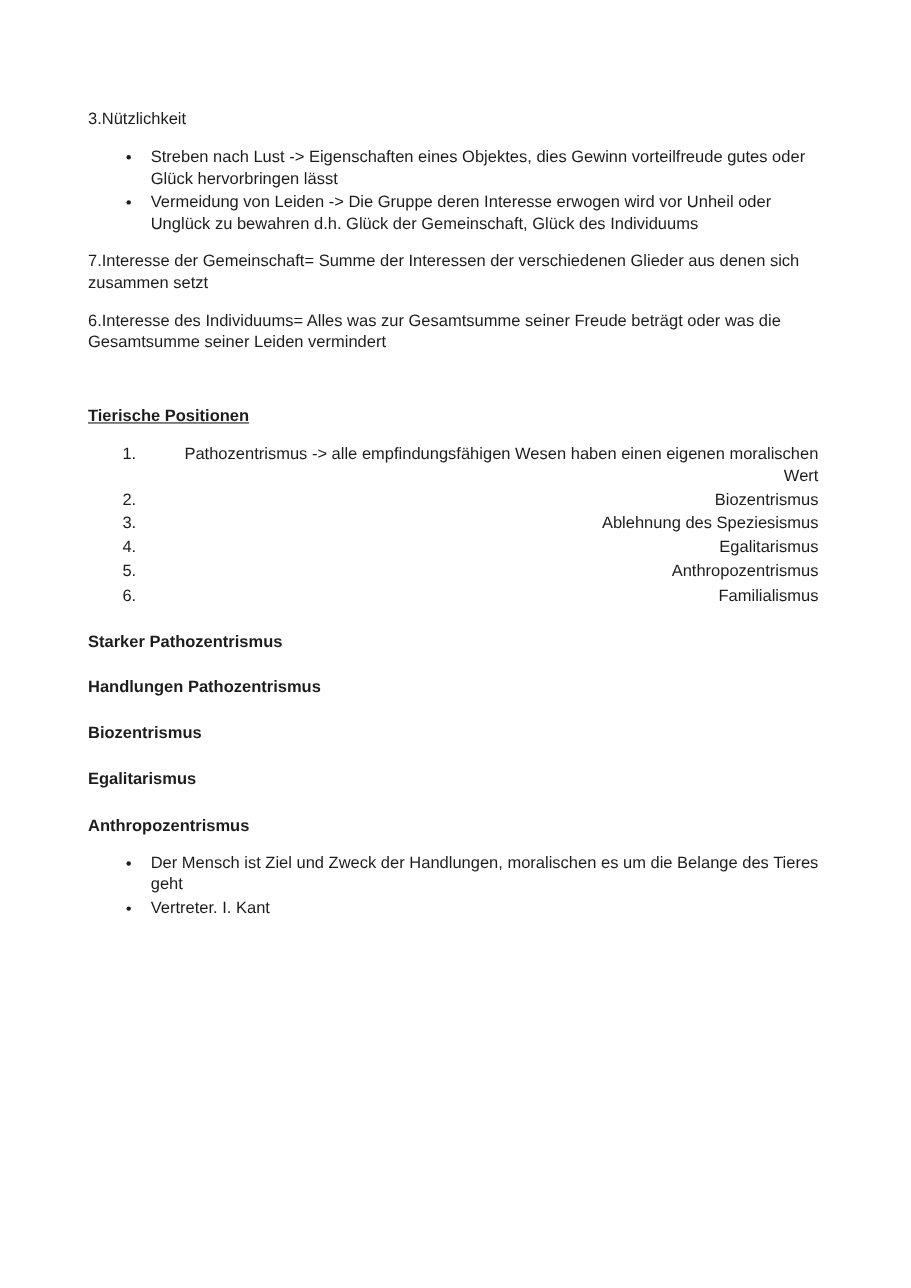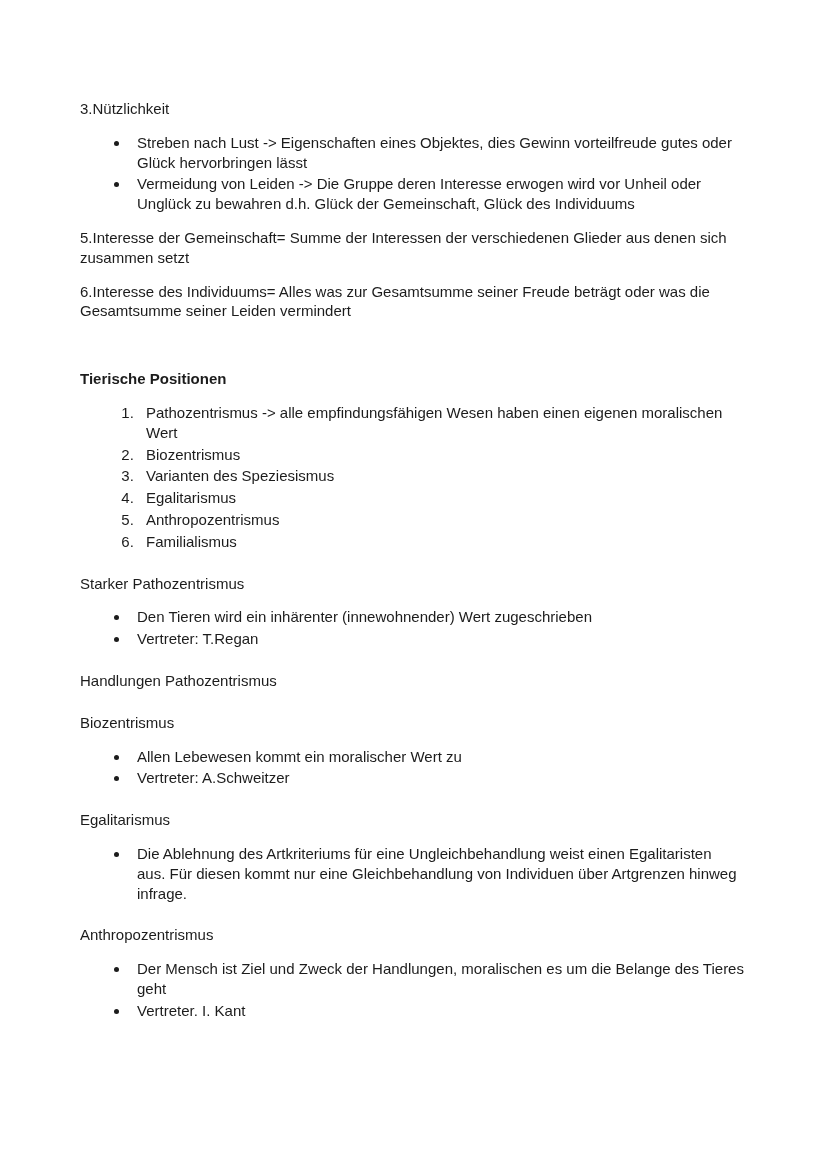--- a/index.html
+++ b/index.html
@@ -30,76 +30,67 @@
   ul.bullets li {
     padding-left: 7px;
     margin: 0 0 2px 0;
   }
   ol.numbers {
     margin: 0 0 14px 0;
     padding: 0 0 0 48px;
   }
   ol.numbers li {
     padding-left: 8px;
-    margin: 0 0 2px 10px;
+    margin: 0 0 2px 0;
+    text-align: right;
   }
   .heading-bold {
-    font-weight: normal;
+    font-weight: bold;
     margin: 22px 0 14px 0;
   }
   .heading-underline {
     font-weight: bold;
+    text-decoration: underline;
     margin: 28px 0 14px 0;
   }
   .big-gap {
     margin-top: 48px;
   }
 </style>
 </head>
 <body>
 
 <div class="page">
 
   <p class="para">3.Nützlichkeit</p>
   <ul class="bullets">
     <li>Streben nach Lust -&gt; Eigenschaften eines Objektes, dies Gewinn vorteilfreude gutes oder Glück hervorbringen lässt</li>
     <li>Vermeidung von Leiden -&gt; Die Gruppe deren Interesse erwogen wird vor Unheil oder Unglück zu bewahren d.h. Glück der Gemeinschaft, Glück des Individuums</li>
   </ul>
 
-  <p class="para">5.Interesse der Gemeinschaft= Summe der Interessen der verschiedenen Glieder aus denen sich zusammen setzt</p>
+  <p class="para">7.Interesse der Gemeinschaft= Summe der Interessen der verschiedenen Glieder aus denen sich zusammen setzt</p>
   <p class="para">6.Interesse des Individuums= Alles was zur Gesamtsumme seiner Freude beträgt oder was die Gesamtsumme seiner Leiden vermindert</p>
 
   <p class="heading-underline big-gap">Tierische Positionen</p>
   <ol class="numbers">
     <li>Pathozentrismus -&gt; alle empfindungsfähigen Wesen haben einen eigenen moralischen Wert</li>
     <li>Biozentrismus</li>
-    <li>Varianten des Speziesismus</li>
+    <li>Ablehnung des Speziesismus</li>
     <li>Egalitarismus</li>
     <li>Anthropozentrismus</li>
     <li>Familialismus</li>
   </ol>
 
   <p class="heading-bold">Starker Pathozentrismus</p>
-  <ul class="bullets">
-    <li>Den Tieren wird ein inhärenter (innewohnender) Wert zugeschrieben</li>
-    <li>Vertreter: T.Regan</li>
-  </ul>
 
   <p class="heading-bold">Handlungen Pathozentrismus</p>
 
   <p class="heading-bold">Biozentrismus</p>
-  <ul class="bullets">
-    <li>Allen Lebewesen kommt ein moralischer Wert zu</li>
-    <li>Vertreter: A.Schweitzer</li>
-  </ul>
 
   <p class="heading-bold">Egalitarismus</p>
-  <ul class="bullets">
-    <li>Die Ablehnung des Artkriteriums für eine Ungleichbehandlung weist einen Egalitaristen aus. Für diesen kommt nur eine Gleichbehandlung von Individuen über Artgrenzen hinweg infrage.</li>
-  </ul>
 
   <p class="heading-bold">Anthropozentrismus</p>
   <ul class="bullets">
     <li>Der Mensch ist Ziel und Zweck der Handlungen, moralischen es um die Belange des Tieres geht</li>
     <li>Vertreter. I. Kant</li>
   </ul>
 
 </div>
 
 </body></html>

